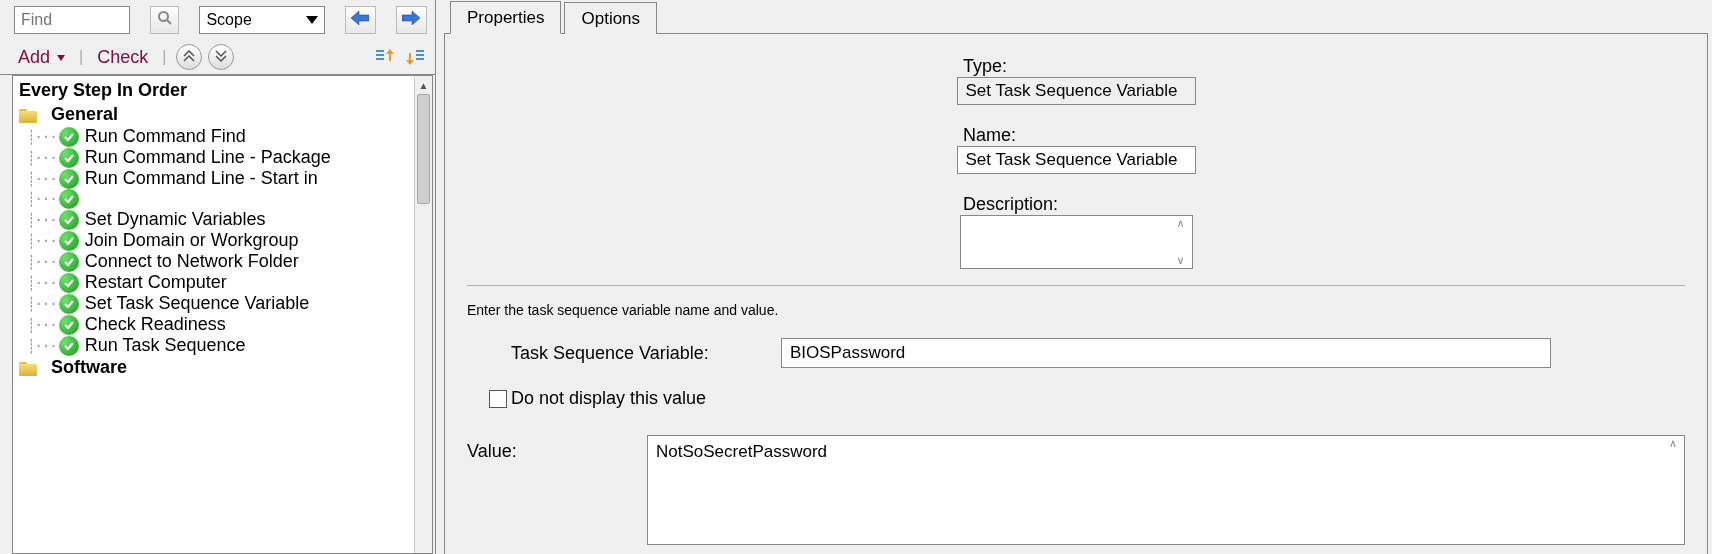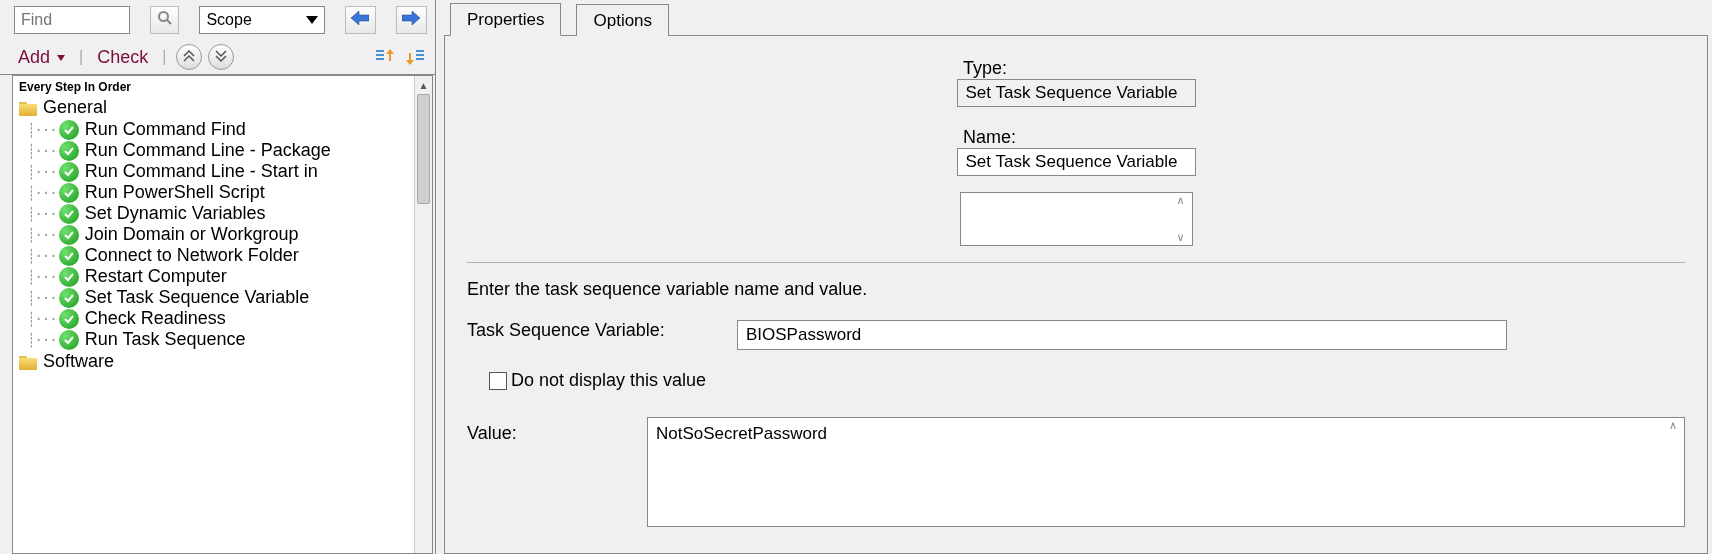--- a/index.html
+++ b/index.html
@@ -101,28 +101,28 @@
     margin: 0 2px 0 12px;
     overflow: hidden;
   }
   .tree {
     flex: 1;
     padding: 2px 0 0 0;
     overflow: hidden;
   }
   .tree-header {
     font-weight: bold;
-    font-size: 12px;
+    font-size: 18px;
     padding: 2px 6px;
   }
   .folder-row {
     display: flex;
     align-items: center;
-    gap: 4px;
-    font-weight: normal;
+    gap: 12px;
+    font-weight: bold;
     font-size: 18px;
     padding: 1px 4px 1px 6px;
     cursor: pointer;
   }
   .node-row {
     display: flex;
     align-items: center;
     gap: 2px;
     font-size: 18px;
     padding: 0px 4px 0px 14px;
@@ -164,21 +164,21 @@
     display: flex;
     flex-direction: column;
     padding: 0 4px 0 8px;
   }
   .tabs {
     display: flex;
     align-items: flex-end;
     border-bottom: 1px solid #888;
     height: 36px;
     padding-left: 6px;
-    gap: 16px;
+    gap: 4px;
   }
   .tab {
     padding: 6px 16px 5px 16px;
     border: 1px solid #888;
     border-bottom: none;
     background: #f0f0f0;
     font-size: 17px;
     cursor: pointer;
     position: relative;
     top: 1px;
@@ -249,26 +249,28 @@
   }
   .spin-arrows div {
     font-size: 11px; color: #888; text-align: center; cursor: pointer;
     line-height: 1;
   }
   .divider {
     border-top: 1px solid #b0b0b0;
     margin: 6px 0 16px 0;
   }
   .hint {
-    font-size: 18px;
+    font-size: 14px;
     margin-bottom: 20px;
   }
   .var-row {
     display: flex;
+    align-items: center;
     margin-bottom: 20px;
+    margin-left: 44px;
   }
   .var-label { width: 270px; font-size: 18px; }
   .chk-row {
     display: flex;
     align-items: center;
     gap: 4px;
     font-size: 18px;
     margin-bottom: 26px;
     padding-left: 22px;
   }
@@ -452,21 +454,20 @@
               </span>
               <span style="padding-left:4px">Run Command Line - Start in</span>
             </div>
             <div class="node-row">
               <span class="tree-lines">┊···</span>
               <span class="icon-check">
                 <svg viewBox="0 0 12 12">
                   <polyline points="2,6 5,9 10,3" fill="none" stroke="#fff" stroke-width="2"></polyline>
                 </svg>
               </span>
-              <span style="padding-left:4px">Run PowerShell Script</span>
             </div>
             <div class="node-row">
               <span class="tree-lines">┊···</span>
               <span class="icon-check">
                 <svg viewBox="0 0 12 12">
                   <polyline points="2,6 5,9 10,3" fill="none" stroke="#fff" stroke-width="2"></polyline>
                 </svg>
               </span>
               <span style="padding-left:4px">Set Dynamic Variables</span>
             </div>
@@ -549,20 +550,21 @@
         <div class="form-label">Type:</div>
         <input class="ro-input" readonly="" value="Set Task Sequence Variable" style="">
       </div>
 
       <div class="form-row">
         <div class="form-label">Name:</div>
         <input class="txt-input" type="text" value="Set Task Sequence Variable" style="">
       </div>
 
       <div class="form-row">
+        <div class="form-label">Description:</div>
         <div class="textarea-wrap">
           <textarea style=""></textarea>
           <div class="spin-arrows">
             <div>∧</div>
             <div>∨</div>
           </div>
         </div>
       </div>
 
       <div class="divider"></div>

